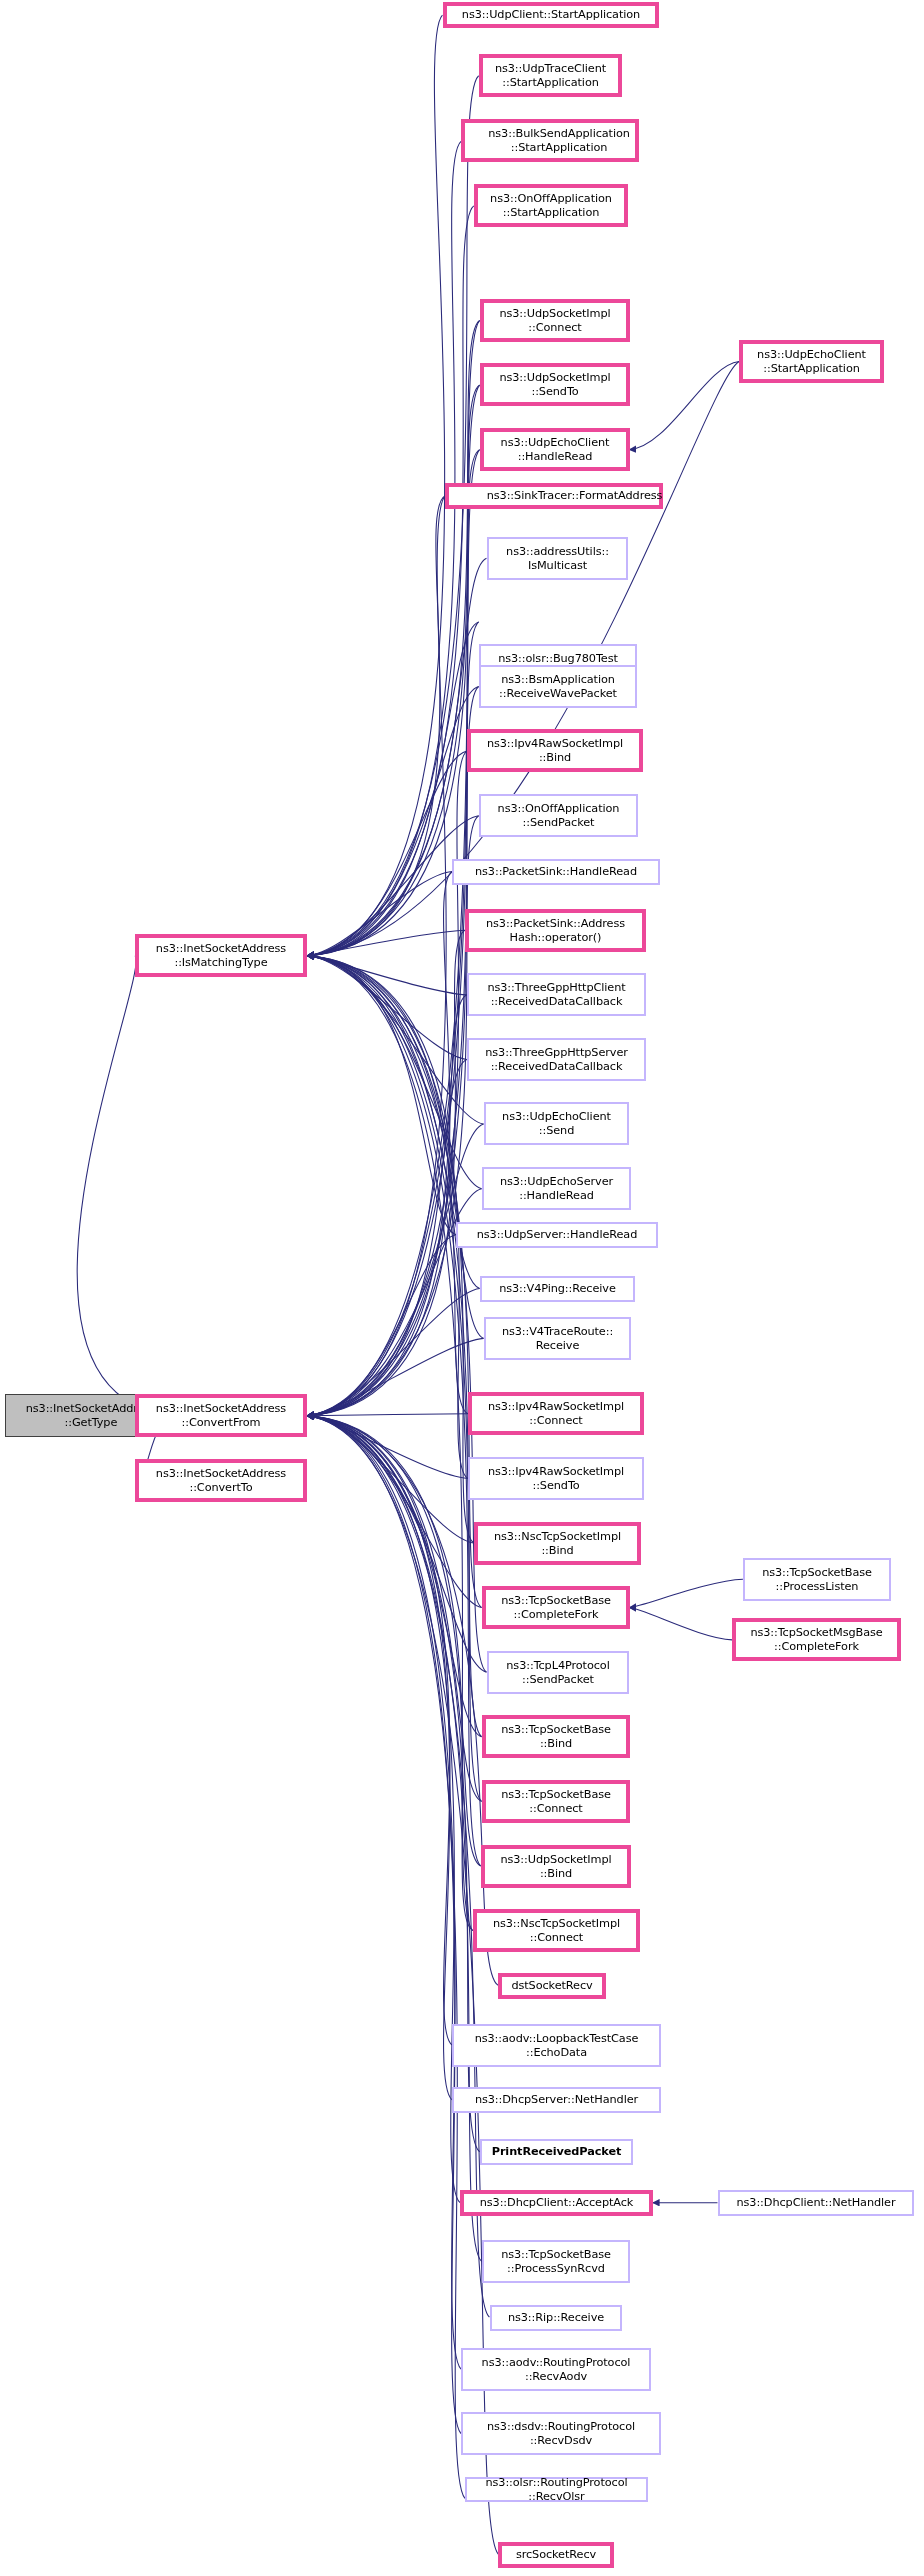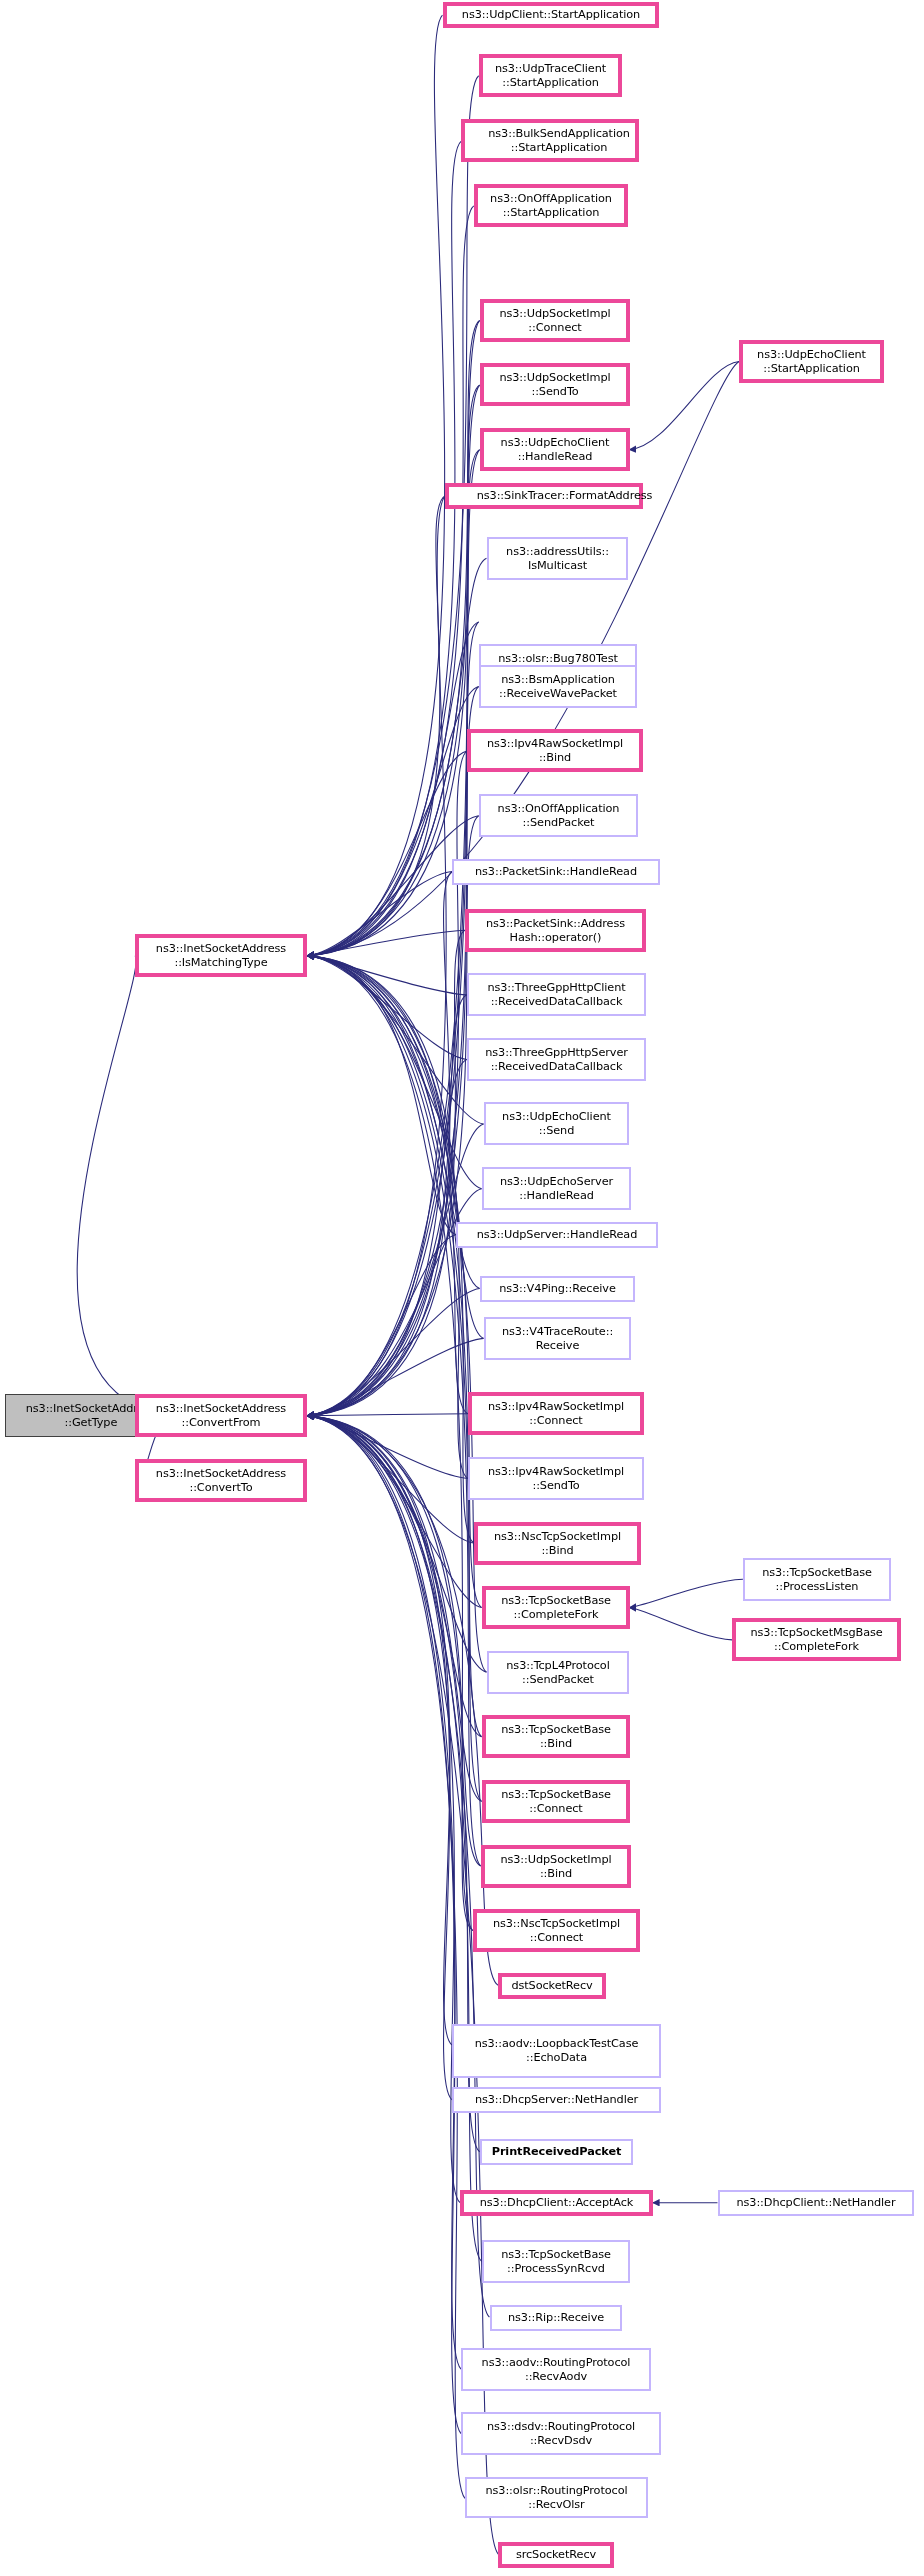--- a/index.html
+++ b/index.html
@@ -129,21 +129,21 @@
       <div class="node" style="left: 474px; top: 184px; width: 154px; height: 43px;">ns3::OnOffApplication
 ::StartApplication</div>
       <div class="node" style="left: 739px; top: 340px; width: 145px; height: 43px;">ns3::UdpEchoClient
 ::StartApplication</div>
       <div class="node" style="left: 480px; top: 299px; width: 150px; height: 43px;">ns3::UdpSocketImpl
 ::Connect</div>
       <div class="node" style="left: 480px; top: 363px; width: 150px; height: 43px;">ns3::UdpSocketImpl
 ::SendTo</div>
       <div class="node" style="left: 480px; top: 428px; width: 150px; height: 43px;">ns3::UdpEchoClient
 ::HandleRead</div>
-      <div class="node" style="left: 445px; top: 483px; width: 198px; height: 25.5px; padding-left: 44px;">ns3::SinkTracer::FormatAddress</div>
+      <div class="node" style="left: 445px; top: 483px; width: 218px; height: 25.5px; padding-left: 44px;">ns3::SinkTracer::FormatAddress</div>
       <div class="node red" style="left: 487px; top: 537px; width: 141px; height: 43px;">ns3::addressUtils::
 IsMulticast</div>
       <div class="node red" style="left: 479px; top: 600px; width: 158px; height: 43px; margin-top: 44px;">ns3::olsr::Bug780Test
 ::Receive</div>
       <div class="node red" style="left: 479px; top: 665px; width: 158px; height: 43px;">ns3::BsmApplication
 ::ReceiveWavePacket</div>
       <div class="node" style="left: 467px; top: 729px; width: 176px; height: 43px;">ns3::Ipv4RawSocketImpl
 ::Bind</div>
       <div class="node red" style="left: 479px; top: 794px; width: 159px; height: 43px;">ns3::OnOffApplication
 ::SendPacket</div>
@@ -174,34 +174,34 @@
 ::SendPacket</div>
       <div class="node" style="left: 482px; top: 1715px; width: 148px; height: 43px;">ns3::TcpSocketBase
 ::Bind</div>
       <div class="node" style="left: 482px; top: 1780px; width: 148px; height: 43px;">ns3::TcpSocketBase
 ::Connect</div>
       <div class="node" style="left: 481px; top: 1845px; width: 150px; height: 43px;">ns3::UdpSocketImpl
 ::Bind</div>
       <div class="node" style="left: 473px; top: 1909px; width: 167px; height: 43px;">ns3::NscTcpSocketImpl
 ::Connect</div>
       <div class="node" style="left: 498px; top: 1973px; width: 108px; height: 25.5px;">dstSocketRecv</div>
-      <div class="node red" style="left: 452px; top: 2024px; width: 209px; height: 54px;">ns3::aodv::LoopbackTestCase
+      <div class="node red" style="left: 452px; top: 2024px; width: 209px; height: 43px;">ns3::aodv::LoopbackTestCase
 ::EchoData</div>
       <div class="node red" style="left: 452px; top: 2087px; width: 209px; height: 25.5px;">ns3::DhcpServer::NetHandler</div>
       <div class="node red" style="left: 480px; top: 2139px; width: 153px; height: 25.5px; font-weight: bold;">PrintReceivedPacket</div>
       <div class="node" style="left: 460px; top: 2190px; width: 193px; height: 25.5px;">ns3::DhcpClient::AcceptAck</div>
       <div class="node red" style="left: 718px; top: 2190px; width: 196px; height: 25.5px;">ns3::DhcpClient::NetHandler</div>
       <div class="node red" style="left: 482px; top: 2240px; width: 148px; height: 43px;">ns3::TcpSocketBase
 ::ProcessSynRcvd</div>
       <div class="node red" style="left: 490px; top: 2305px; width: 132px; height: 25.5px;">ns3::Rip::Receive</div>
       <div class="node red" style="left: 461px; top: 2348px; width: 190px; height: 43px;">ns3::aodv::RoutingProtocol
 ::RecvAodv</div>
       <div class="node red" style="left: 461px; top: 2412px; width: 200px; height: 43px;">ns3::dsdv::RoutingProtocol
 ::RecvDsdv</div>
-      <div class="node red" style="left: 465px; top: 2477px; width: 183px; height: 41px;">ns3::olsr::RoutingProtocol
+      <div class="node red" style="left: 465px; top: 2477px; width: 183px; height: 25px;">ns3::olsr::RoutingProtocol
 ::RecvOlsr</div>
       <div class="node" style="left: 498px; top: 2542px; width: 116px; height: 25.5px;">srcSocketRecv</div>
       <div class="node red" style="left: 743px; top: 1558px; width: 148px; height: 43px;">ns3::TcpSocketBase
 ::ProcessListen</div>
       <div class="node" style="left: 732px; top: 1618px; width: 169px; height: 43px;">ns3::TcpSocketMsgBase
 ::CompleteFork</div>
     </div>
 </div>
 
 

